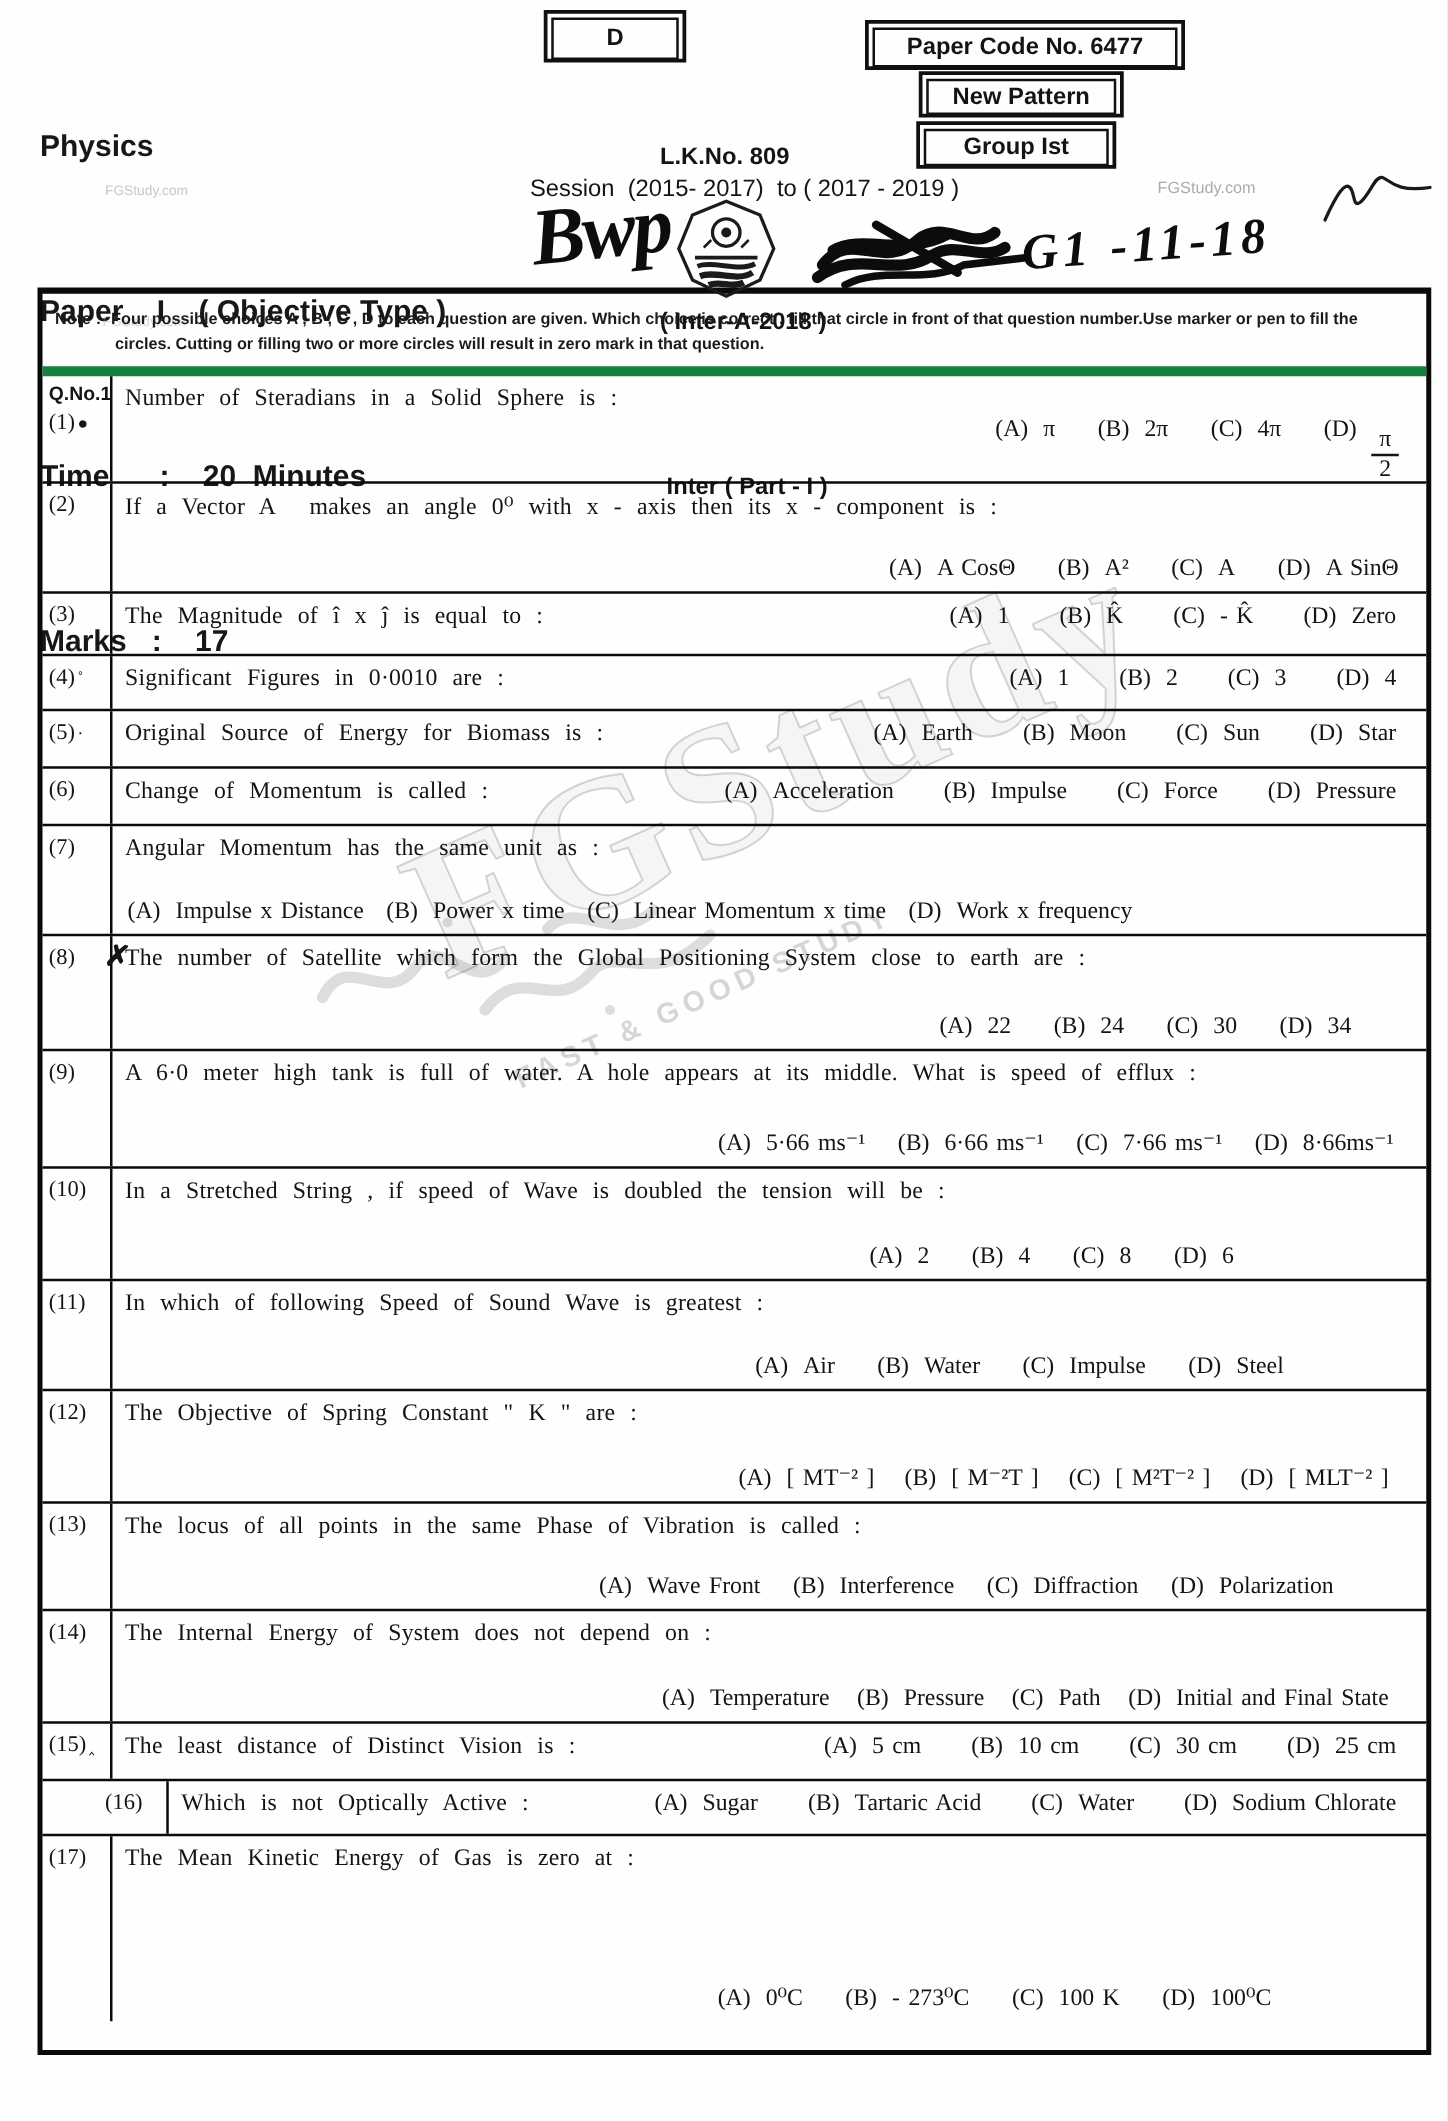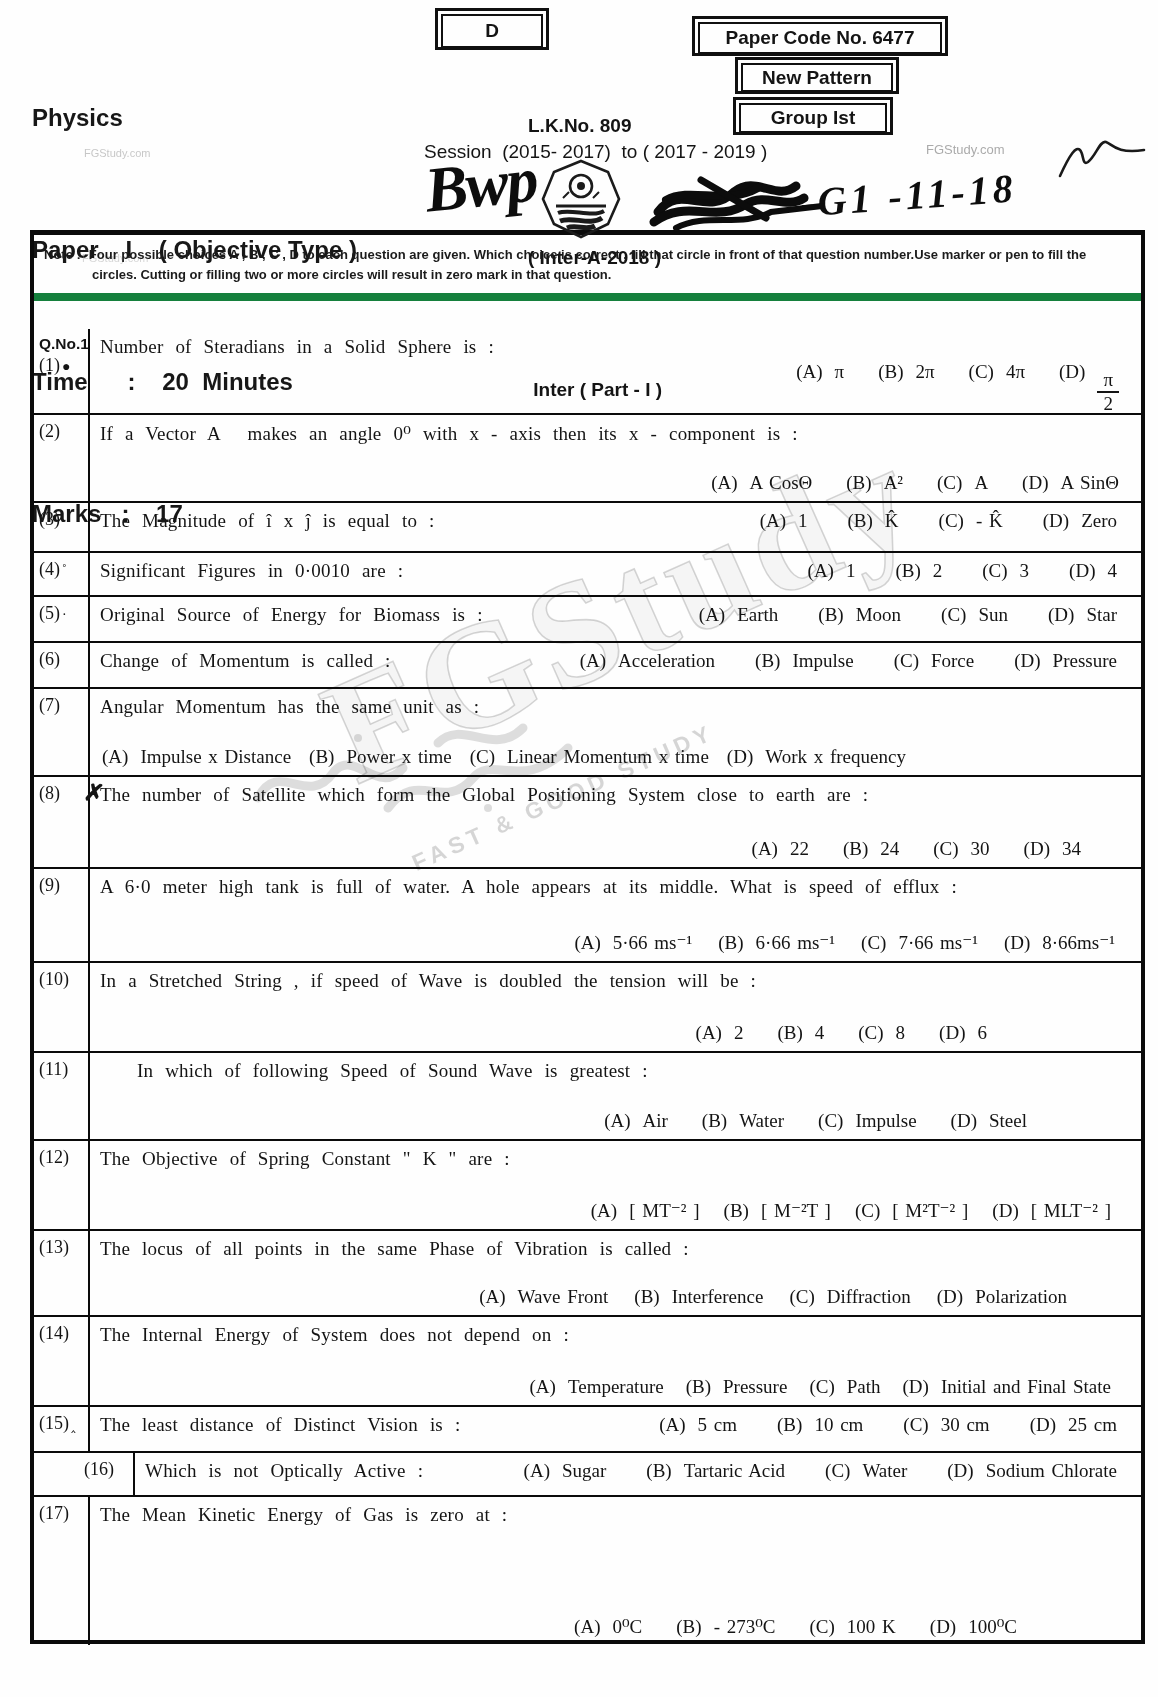--- a/index.html
+++ b/index.html
@@ -55,31 +55,31 @@
   .q-text{word-spacing:7px;letter-spacing:.2px;}
   .opts{display:flex;justify-content:flex-end;align-items:baseline;gap:34px;padding-right:26px;
         word-spacing:2px;white-space:nowrap;}
   .q-body.inline .q-line .opts{margin-left:auto;gap:40px;padding-right:10px;}
   .opt{display:inline-flex;align-items:baseline;}
   .olabel{margin-right:12px;}
   .frac{display:inline-flex;flex-direction:column;align-items:center;line-height:1.05;transform:translateY(8px);}
   .frac .ftop{border-bottom:2px solid #141414;padding:0 6px 1px;}
   .frac .fbot{padding-top:1px;}
   
-  #questions .q-row:nth-of-type(1){min-height:84px;margin-top:28px;}
+  #questions .q-row:nth-of-type(1){min-height:84px;}
   #questions .q-row:nth-of-type(2){min-height:88px;}
   #questions .q-row:nth-of-type(3){min-height:50px;}
   #questions .q-row:nth-of-type(4){min-height:44px;}
   #questions .q-row:nth-of-type(5){min-height:46px;}
   #questions .q-row:nth-of-type(6){min-height:46px;}
   #questions .q-row:nth-of-type(7){min-height:88px;}
   #questions .q-row:nth-of-type(8){min-height:92px;}
   #questions .q-row:nth-of-type(9){min-height:94px;}
   #questions .q-row:nth-of-type(10){min-height:90px;}
-  #questions .q-row:nth-of-type(11){min-height:88px;gap:37px;}
+  #questions .q-row:nth-of-type(11){min-height:88px;}
   #questions .q-row:nth-of-type(12){min-height:90px;}
   #questions .q-row:nth-of-type(13){min-height:86px;}
   #questions .q-row:nth-of-type(14){min-height:90px;}
   #questions .q-row:nth-of-type(15){min-height:46px;}
   #questions .q-row:nth-of-type(16){min-height:44px;padding-left:45px;}
   #questions .q-row:nth-of-type(17){min-height:150px;}
   #questions .q-row:nth-of-type(1) .opts,
   #questions .q-row:nth-of-type(2) .opts{padding-right:8px;}
   #questions .q-row:nth-of-type(7) .opts{justify-content:flex-start;gap:18px;padding-left:2px;}
   #questions .q-row:nth-of-type(8) .opts{padding-right:46px;}

